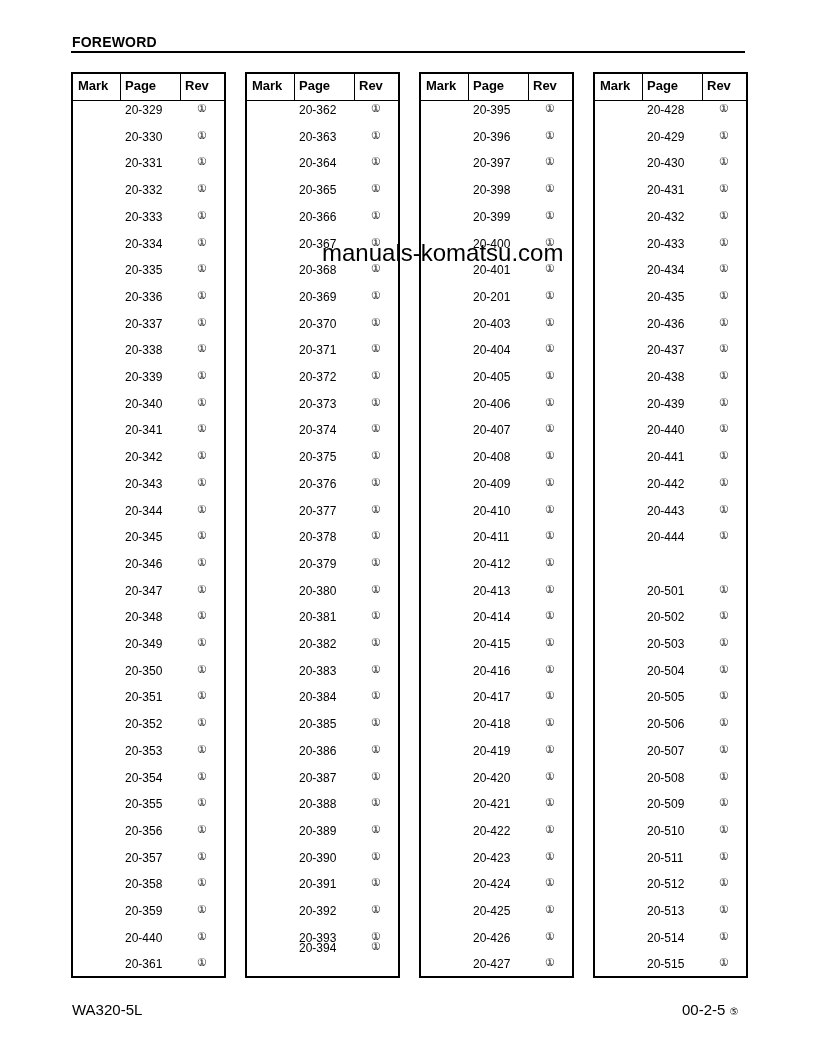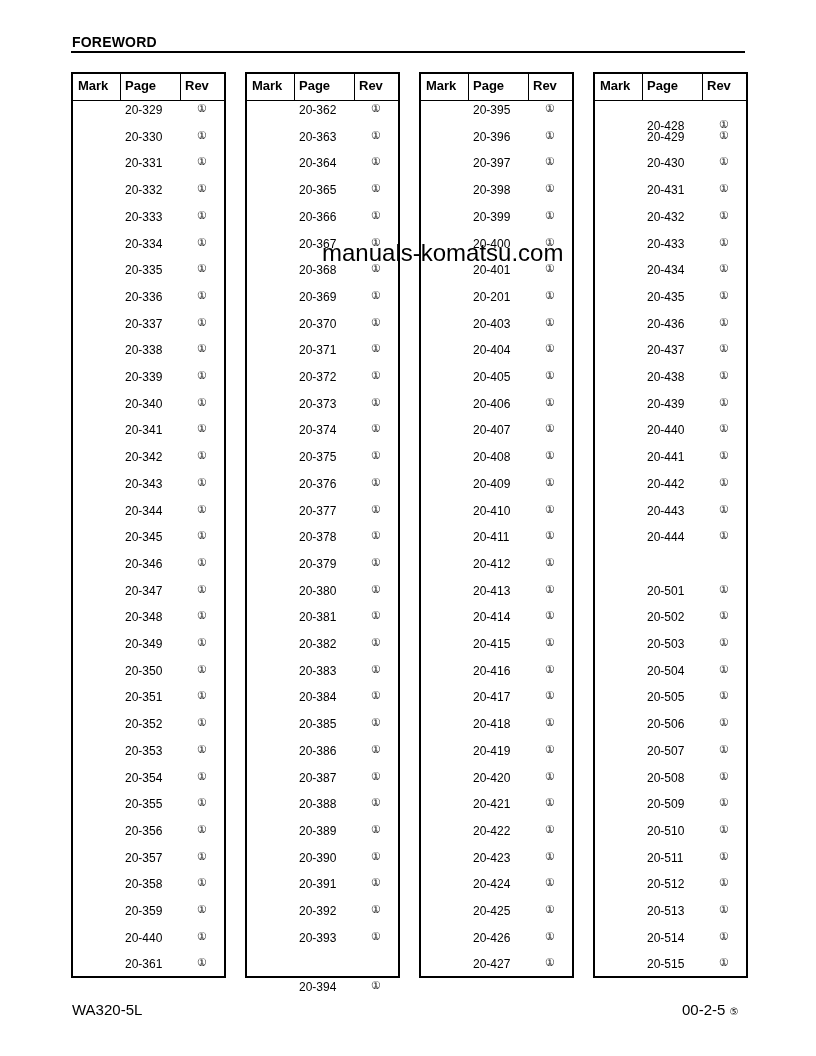--- a/index.html
+++ b/index.html
@@ -295,21 +295,21 @@
         <span class="rv">①</span>
       </div>
       <div class="row" style="top: 825px;">
         <span class="pg">20-392</span>
         <span class="rv">①</span>
       </div>
       <div class="row" style="top: 851.7px;">
         <span class="pg">20-393</span>
         <span class="rv">①</span>
       </div>
-      <div class="row" style="top: 901px;">
+      <div class="row" style="top: 862px;">
         <span class="pg">20-394</span>
         <span class="rv">①</span>
       </div>
     </div>
     <div class="tbl" style="left: 419px;">
       <div class="hdr">
         <span style="left: 5px;">Mark</span>
         <span style="left: 52px;">Page</span>
         <span style="left: 112px;">Rev</span>
         <div class="vline" style="left: 47px;"></div>
@@ -449,21 +449,21 @@
       </div>
     </div>
     <div class="tbl" style="left: 593px;">
       <div class="hdr">
         <span style="left: 5px;">Mark</span>
         <span style="left: 52px;">Page</span>
         <span style="left: 112px;">Rev</span>
         <div class="vline" style="left: 47px;"></div>
         <div class="vline" style="left: 107px;"></div>
       </div>
-      <div class="row" style="top: 40px;">
+      <div class="row" style="top: 24px;">
         <span class="pg">20-428</span>
         <span class="rv">①</span>
       </div>
       <div class="row" style="top: 50.7px;">
         <span class="pg">20-429</span>
         <span class="rv">①</span>
       </div>
       <div class="row" style="top: 77.4px;">
         <span class="pg">20-430</span>
         <span class="rv">①</span>

